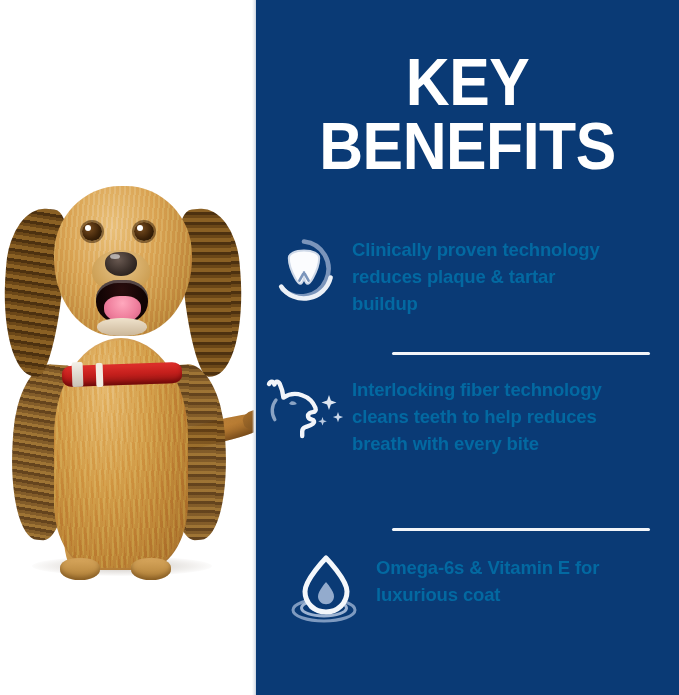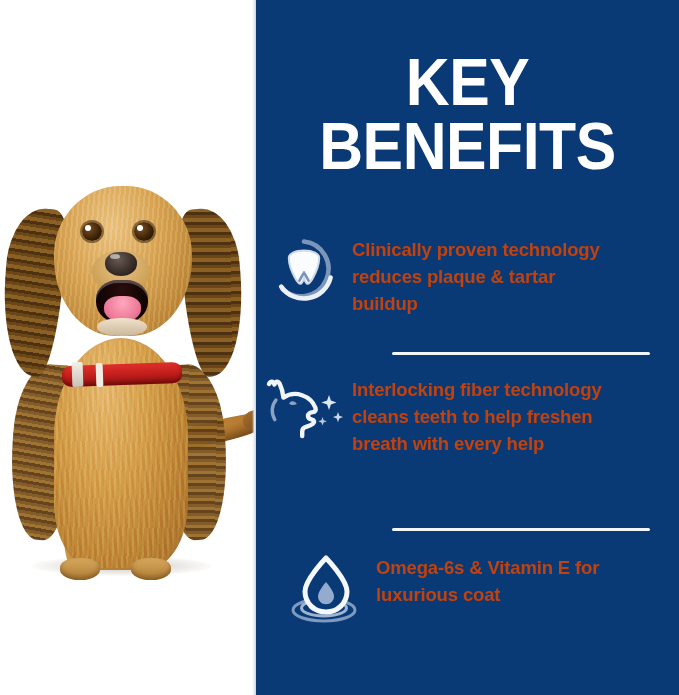--- a/index.html
+++ b/index.html
@@ -219,21 +219,21 @@
   }
   #benefit-0{ top:234px; }
   #benefit-1{ top:374px; }
   #benefit-2{ top:552px;padding-left:24px; }
 
   .b-icon{
     width:96px; min-width:96px;
     display:flex; justify-content:center; padding-top:2px;
   }
   .b-text{
-    color:#c2410c;
+    color:#0369a1;
     font-size:18.5px;
     font-weight:bold;
     line-height:27px;
     letter-spacing:-0.15px;
     padding-top:2px;
     max-width:272px;
   }
 
   .divider{
     position:absolute;
@@ -332,21 +332,21 @@
                  2.3 0.5 2.9 2.4 1.1 3.9
                  -2.1 1.8 -5.3 2.6 -7.6 3.4
                  -2.2 0.8 -3.3 2.1 -3.3 4.5 l0 4.6" fill="none" stroke="#f2f5fa" stroke-width="4.4" stroke-linecap="round" stroke-linejoin="round"></path>
         <path d="M15 24 c-4.5 5.5 -5 13.5 -1.2 19.6" fill="none" stroke="#8aa3c4" stroke-width="3.4" stroke-linecap="round"></path>
         <path d="M30 25.5 c2.6 -0.6 5 0.6 5.8 2.6 -2.8 1.6 -6 1.2 -7.8 -0.6 z" fill="#8aa3c4"></path>
         <path d="M68 19 l1.9 5.6 5.6 1.9 -5.6 1.9 -1.9 5.6 -1.9 -5.6 -5.6 -1.9 5.6 -1.9 z" fill="#dfe7f2"></path>
         <path d="M77 36 l1.3 3.8 3.8 1.3 -3.8 1.3 -1.3 3.8 -1.3 -3.8 -3.8 -1.3 3.8 -1.3 z" fill="#cbd7e9"></path>
         <path d="M61.5 41 l1.1 3.2 3.2 1.1 -3.2 1.1 -1.1 3.2 -1.1 -3.2 -3.2 -1.1 3.2 -1.1 z" fill="#b9c9e0"></path>
       </svg>
     </div>
-    <div class="b-text">Interlocking fiber technology cleans teeth to help freshen breath with every help</div>
+    <div class="b-text">Interlocking fiber technology cleans teeth to help reduces breath with every bite</div>
   </div>
 
   <div class="divider" id="divider-1"></div>
 
   <div class="benefit" id="benefit-2">
     <div class="b-icon">
       <svg width="76" height="70" viewBox="0 0 76 70">
         <ellipse cx="34" cy="56" rx="31" ry="11" fill="none" stroke="#7e9ac0" stroke-width="3"></ellipse>
         <ellipse cx="34" cy="54" rx="22.5" ry="8" fill="none" stroke="#9db3d2" stroke-width="3"></ellipse>
         <ellipse cx="34" cy="52" rx="14" ry="5.2" fill="none" stroke="#b5c7e0" stroke-width="3"></ellipse>

